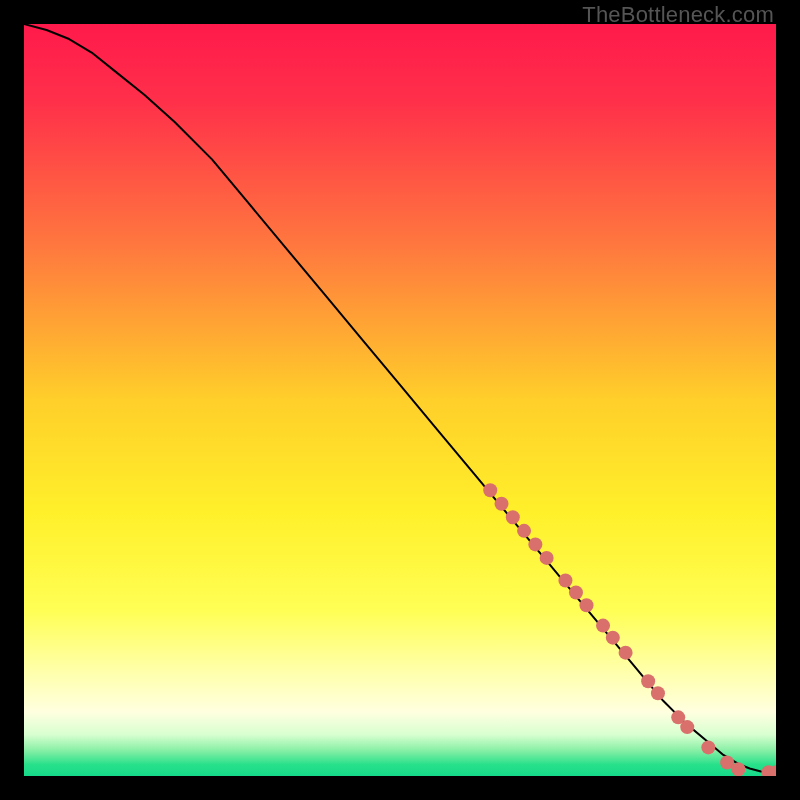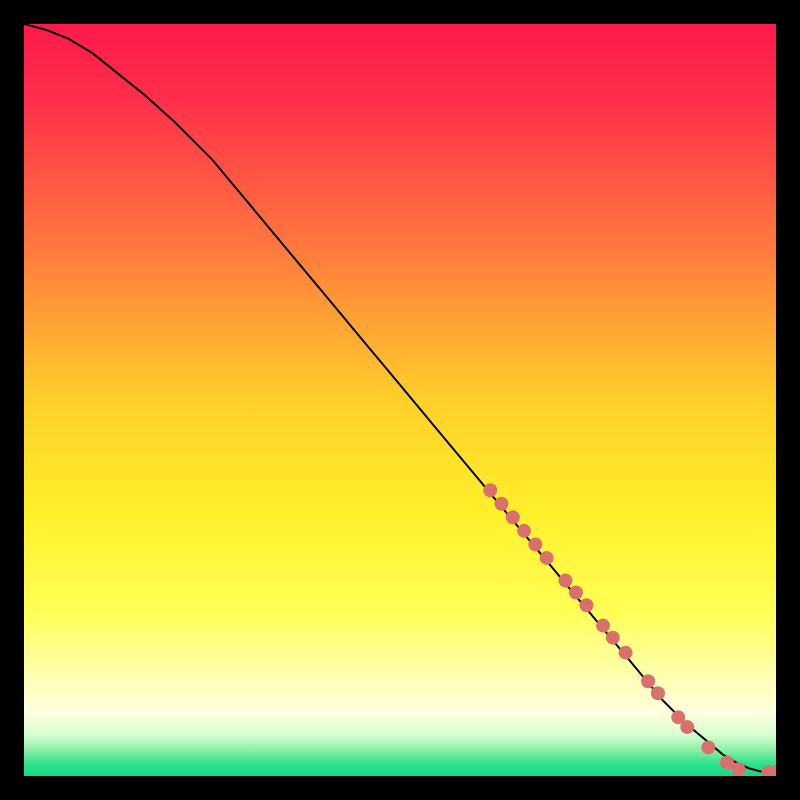--- a/index.html
+++ b/index.html
@@ -34,20 +34,21 @@
     font-weight: 500;
     letter-spacing: 0.2px;
     user-select: none;
   }
   svg { display: block; }
 </style>
 </head>
 <body>
 
 <div class="frame">
+  <div class="watermark">TheBottleneck.com</div>
   <div class="plot">
     <svg id="svg" width="752" height="752" viewBox="0 0 752 752">
       <defs>
         <linearGradient id="bg-grad" x1="0" y1="0" x2="0" y2="1">
             <stop offset="0.00%" stop-color="#ff1a4b"></stop>
             <stop offset="10.00%" stop-color="#ff2f4a"></stop>
             <stop offset="30.00%" stop-color="#ff7a3e"></stop>
             <stop offset="50.00%" stop-color="#ffcf2a"></stop>
             <stop offset="65.00%" stop-color="#fff02a"></stop>
             <stop offset="78.00%" stop-color="#ffff55"></stop>

